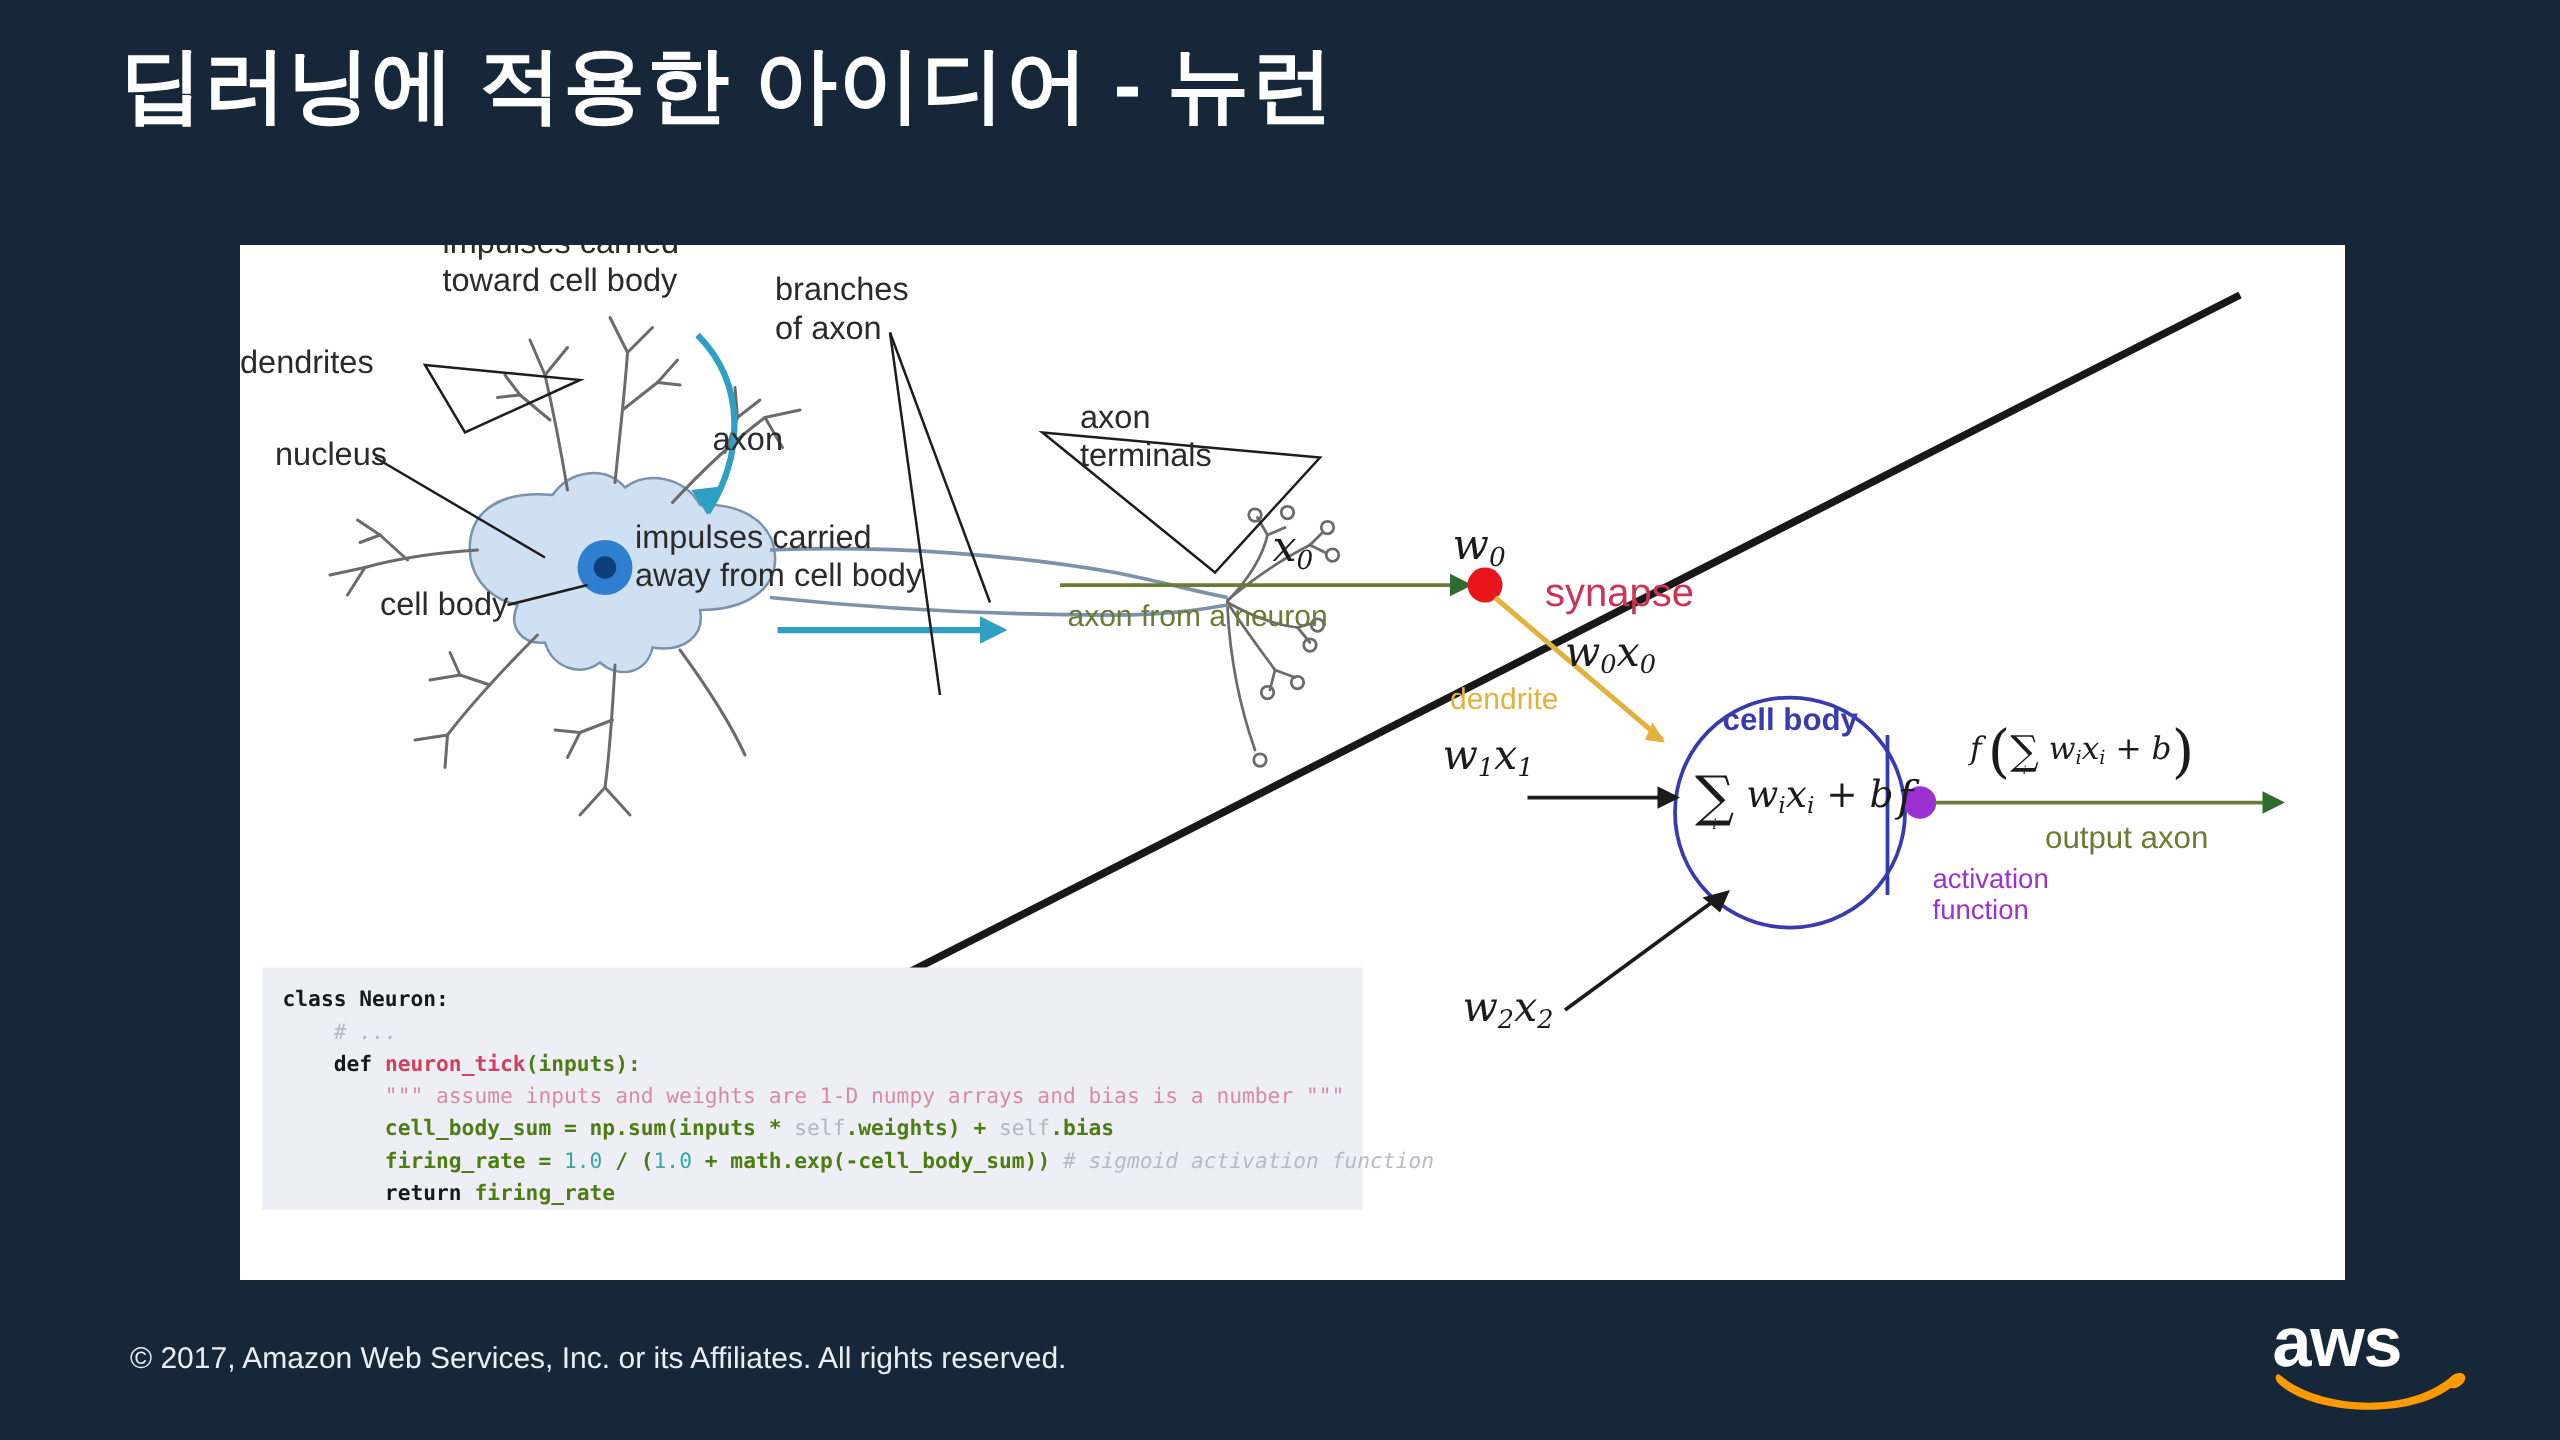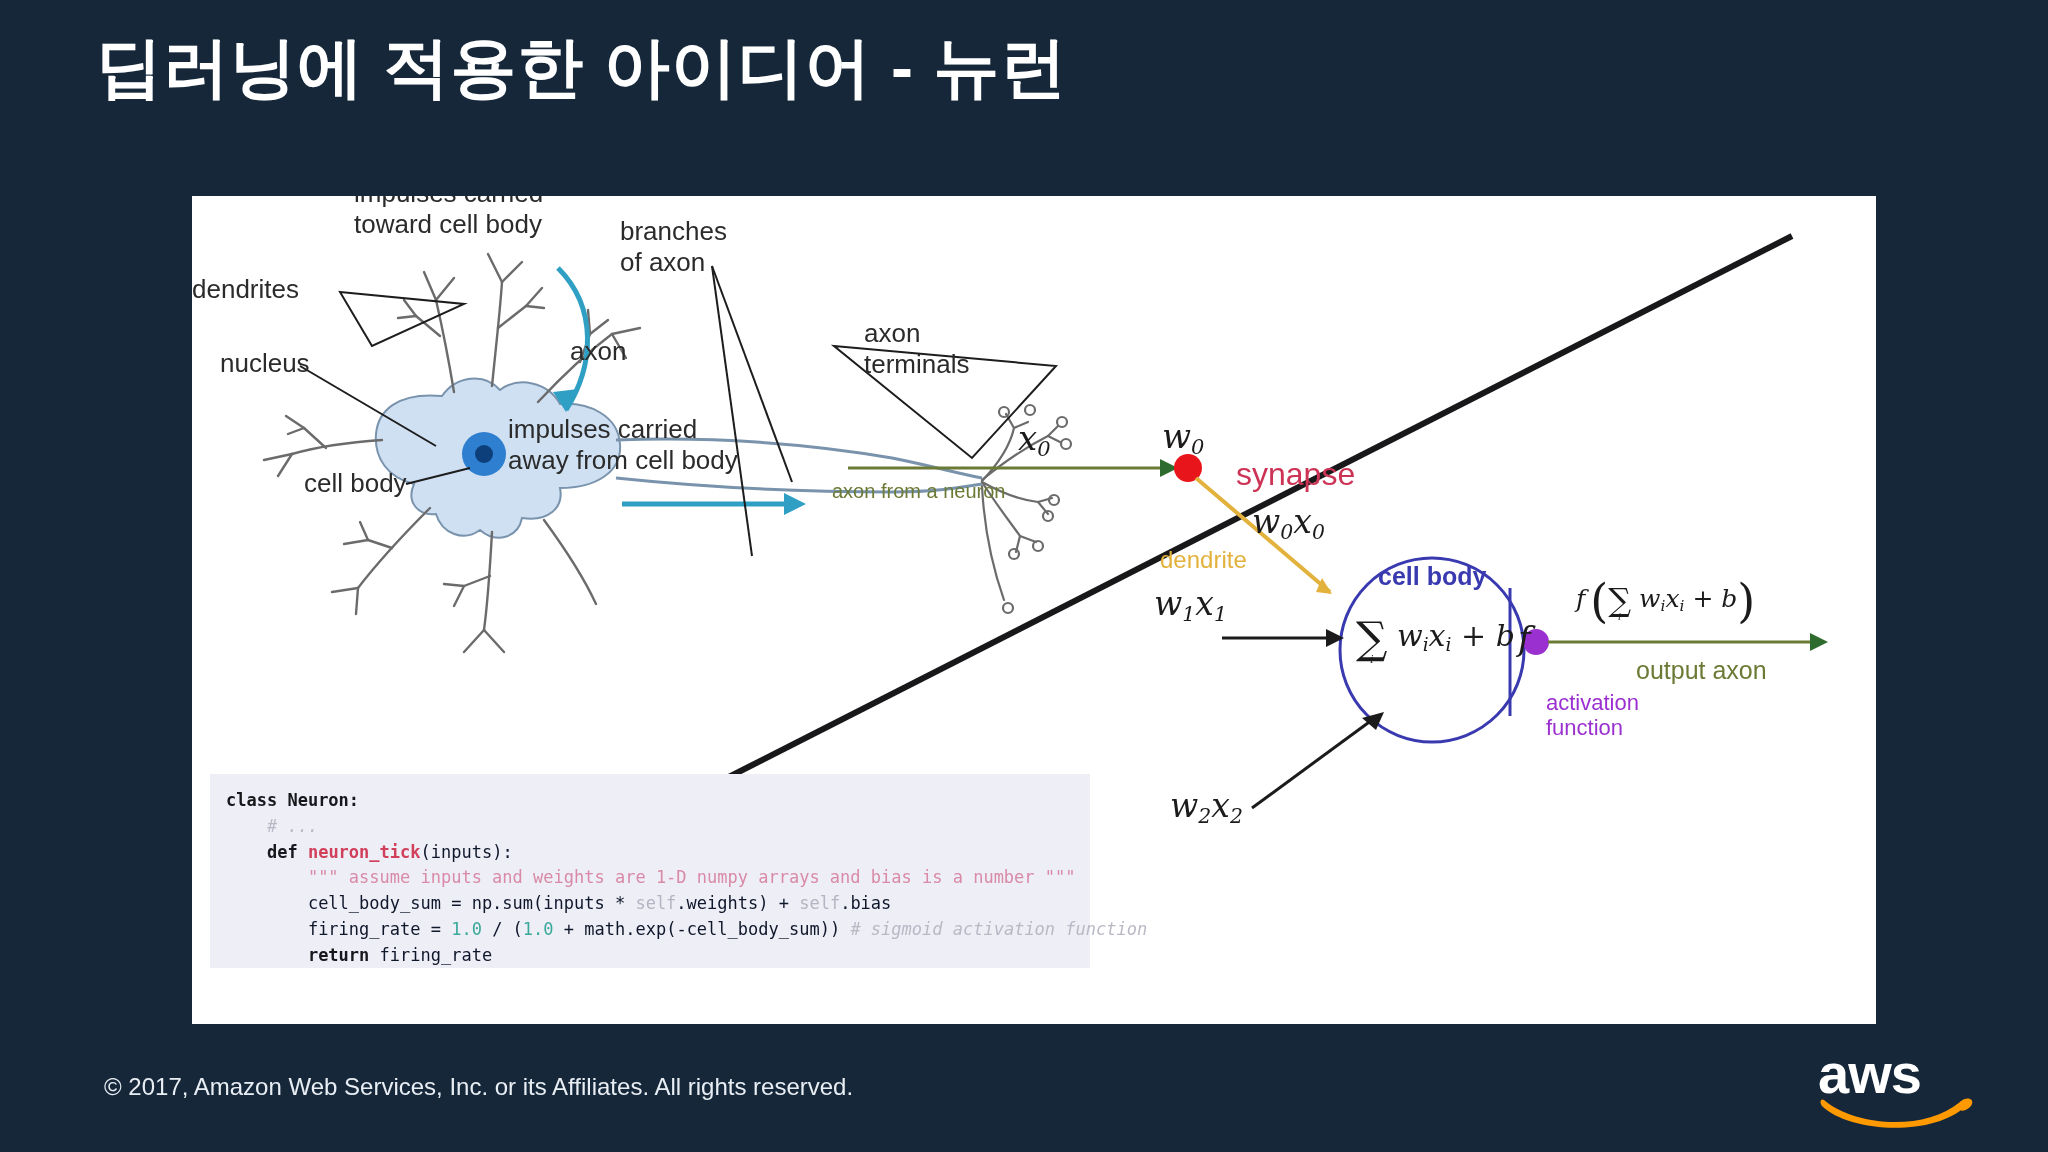--- a/index.html
+++ b/index.html
@@ -98,21 +98,21 @@
     line-height: 1.52;
     color: #2a2a33;
     white-space: pre;
   }
   .code .kw      { color: #17171c; font-weight: 700; }
   .code .fn      { color: #d13f5b; font-weight: 700; }
   .code .cmt     { color: #b9b9c6; font-style: italic; }
   .code .doc     { color: #d98aa6; }
   .code .num     { color: #3aa89a; }
   .code .dim     { color: #b4b4c2; }
-  .code .plain   { color: #0f172a; }
+  .code .plain   { color: #4d7c0f; font-weight: bold; }
 
   
   .footer-copy {
     position: absolute;
     left: 104px; top: 1073px;
     font-size: 24px;
     color: #e8eef3;
   }
   .aws-logo { position: absolute; left: 1818px; top: 1046px; width: 160px; height: 74px; }
   .aws-text {
@@ -266,21 +266,21 @@
 
         <circle cx="704" cy="226" r="13" fill="#9b30d0"></circle>
 
         <line x1="716" y1="226" x2="980" y2="226" stroke="#6b7a35" stroke-width="3"></line>
         <path d="M996 226 l -18 -9 l 0 18 z" fill="#2e6b2e"></path>
       </svg>
 
       <div class="math-math" style="left:186px; top:2px; font-size:34px;">x<span class="sub">0</span></div>
       <div class="math-math" style="left:330px; top:0px; font-size:34px;">w<span class="sub">0</span></div>
       <div class="math-lbl pinkred" style="left:404px; top:40px; font-size:32px;">synapse</div>
-      <div class="math-lbl olive" style="left:0; top:64px; font-size:20px;">axon from a neuron</div>
+      <div class="math-lbl olive" style="left:22px; top:64px; font-size:24px;">axon from a neuron</div>
       <div class="math-math" style="left:420px; top:86px; font-size:33px;">w<span class="sub">0</span>x<span class="sub">0</span></div>
       <div class="math-lbl gold" style="left:328px; top:130px; font-size:24px;">dendrite</div>
       <div class="math-math" style="left:322px; top:168px; font-size:33px;">w<span class="sub">1</span>x<span class="sub">1</span></div>
       <div class="math-math" style="left:338px; top:370px; font-size:33px;text-align:right;">w<span class="sub">2</span>x<span class="sub">2</span></div>
       <div class="math-lbl indigo" style="left:546px; top:146px; font-size:25px; font-weight:600;">cell body</div>
 
       <div class="math-math" style="left:524px; top:196px; font-size:30px;">
         <span class="sigma-wrap"><span class="sigma" style="font-size:44px;">∑</span><span class="sigma-sub">i</span></span>&nbsp;w<span class="sub">i</span>x<span class="sub">i</span> + b
       </div>
       <div class="math-math" style="left:686px; top:202px; font-size:34px;">f</div>

